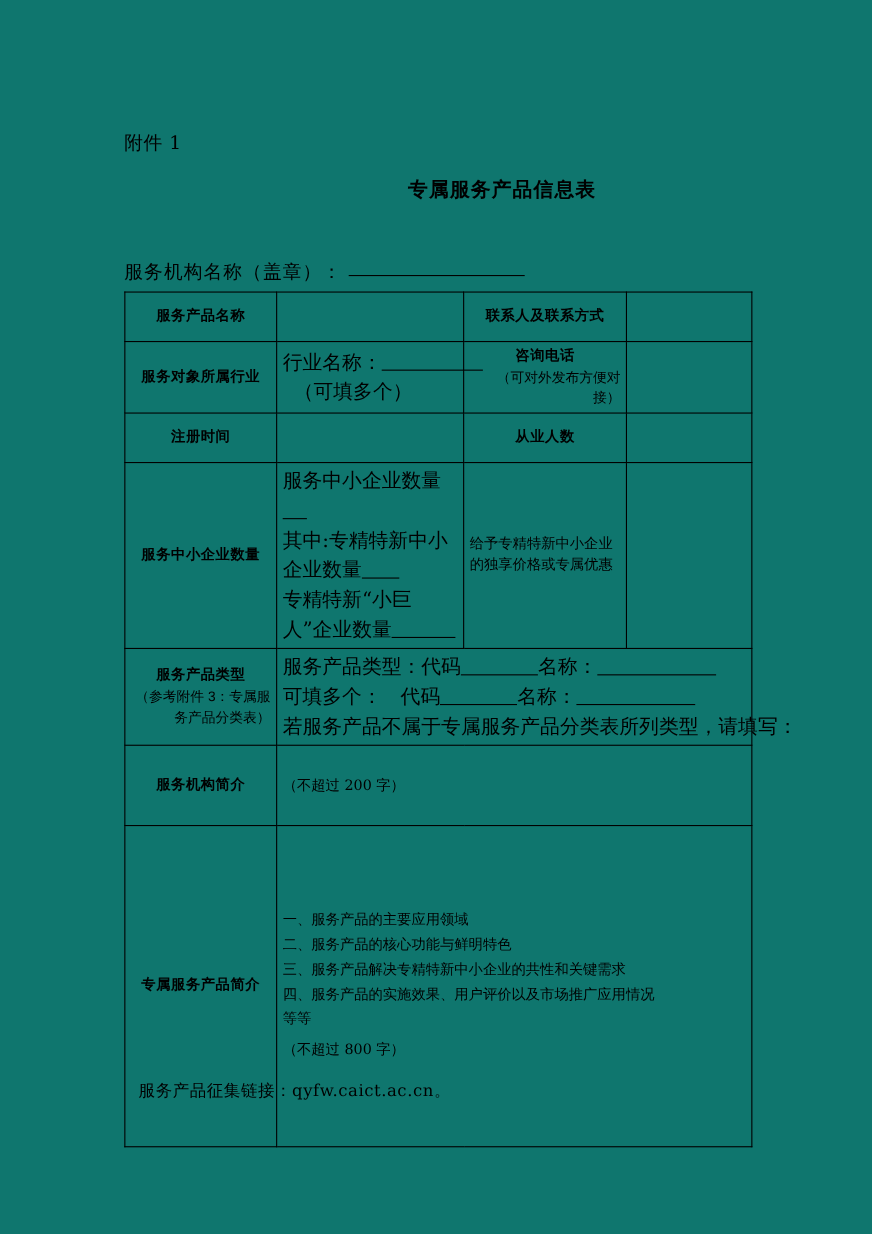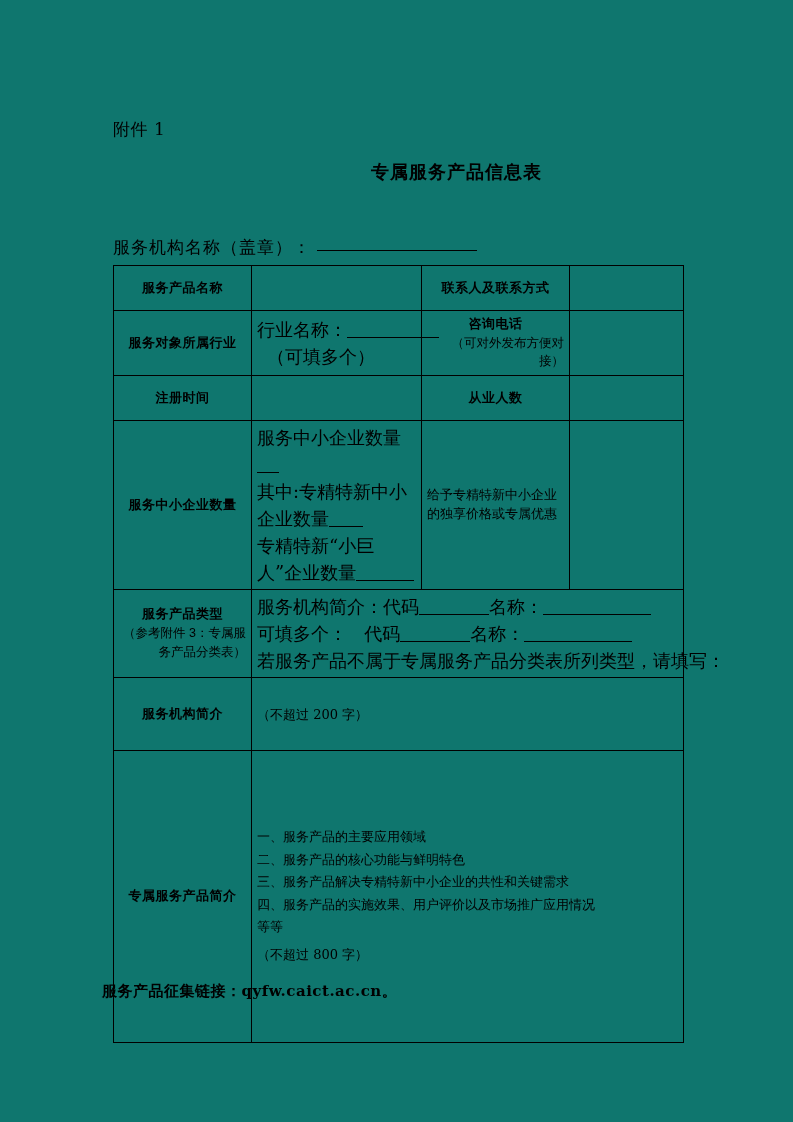--- a/index.html
+++ b/index.html
@@ -138,27 +138,26 @@
   .ul-l  { width: 70px; }
   .ul-xl { width: 92px; }
   .ul-xxl{ width: 108px; }
 
   .cellline { white-space: nowrap; }
 
   .multiline { line-height: 1.55; }
 
   .footer-link {
     position: absolute;
-    left: 102px;
+    left: 126px;
     top: 982px;
     font-family: "DejaVu Serif", "Liberation Serif", serif;
     font-size: 15px;
     letter-spacing: 0.5px;
     white-space: nowrap;
-    font-weight: bold;
   }
   .footer-link .url {
     font-family: "DejaVu Serif", "Liberation Serif", serif;
   }
 
   .body-list { line-height: 1.72; font-size: 13px; }
   .body-list div { white-space: nowrap; }
 </style>
 </head>
 <body>
@@ -224,21 +223,21 @@
       </td>
       <td class="val blankcell"></td>
     </tr>
 
     <tr>
       <td class="lbl" style="height:74px">
         <span class="ctr-note">服务产品类型</span>
         <span class="sub">（参考附件 3：专属服务产品分类表）</span>
       </td>
       <td class="val multiline" colspan="3">
-        <span class="center-note cellline"><span>服务机构简介：代码</span><span class="ul ul-l"></span><span>名称：</span><span class="ul ul-xxl"></span></span>
+        <span class="center-note cellline"><span>服务产品类型：代码</span><span class="ul ul-l"></span><span>名称：</span><span class="ul ul-xxl"></span></span>
         <span class="center-note cellline"><span>可填多个：</span>&nbsp;&nbsp;&nbsp;<span>代码</span><span class="ul ul-l"></span><span>名称：</span><span class="ul ul-xxl"></span></span>
         <span class="center-note cellline">若服务产品不属于专属服务产品分类表所列类型，请填写：</span>
       </td>
     </tr>
 
     <tr>
       <td class="lbl" style="height:66px">服务机构简介</td>
       <td class="val" colspan="3" style="vertical-align:top;padding-top:28px">（不超过 200 字）</td>
     </tr>
 

